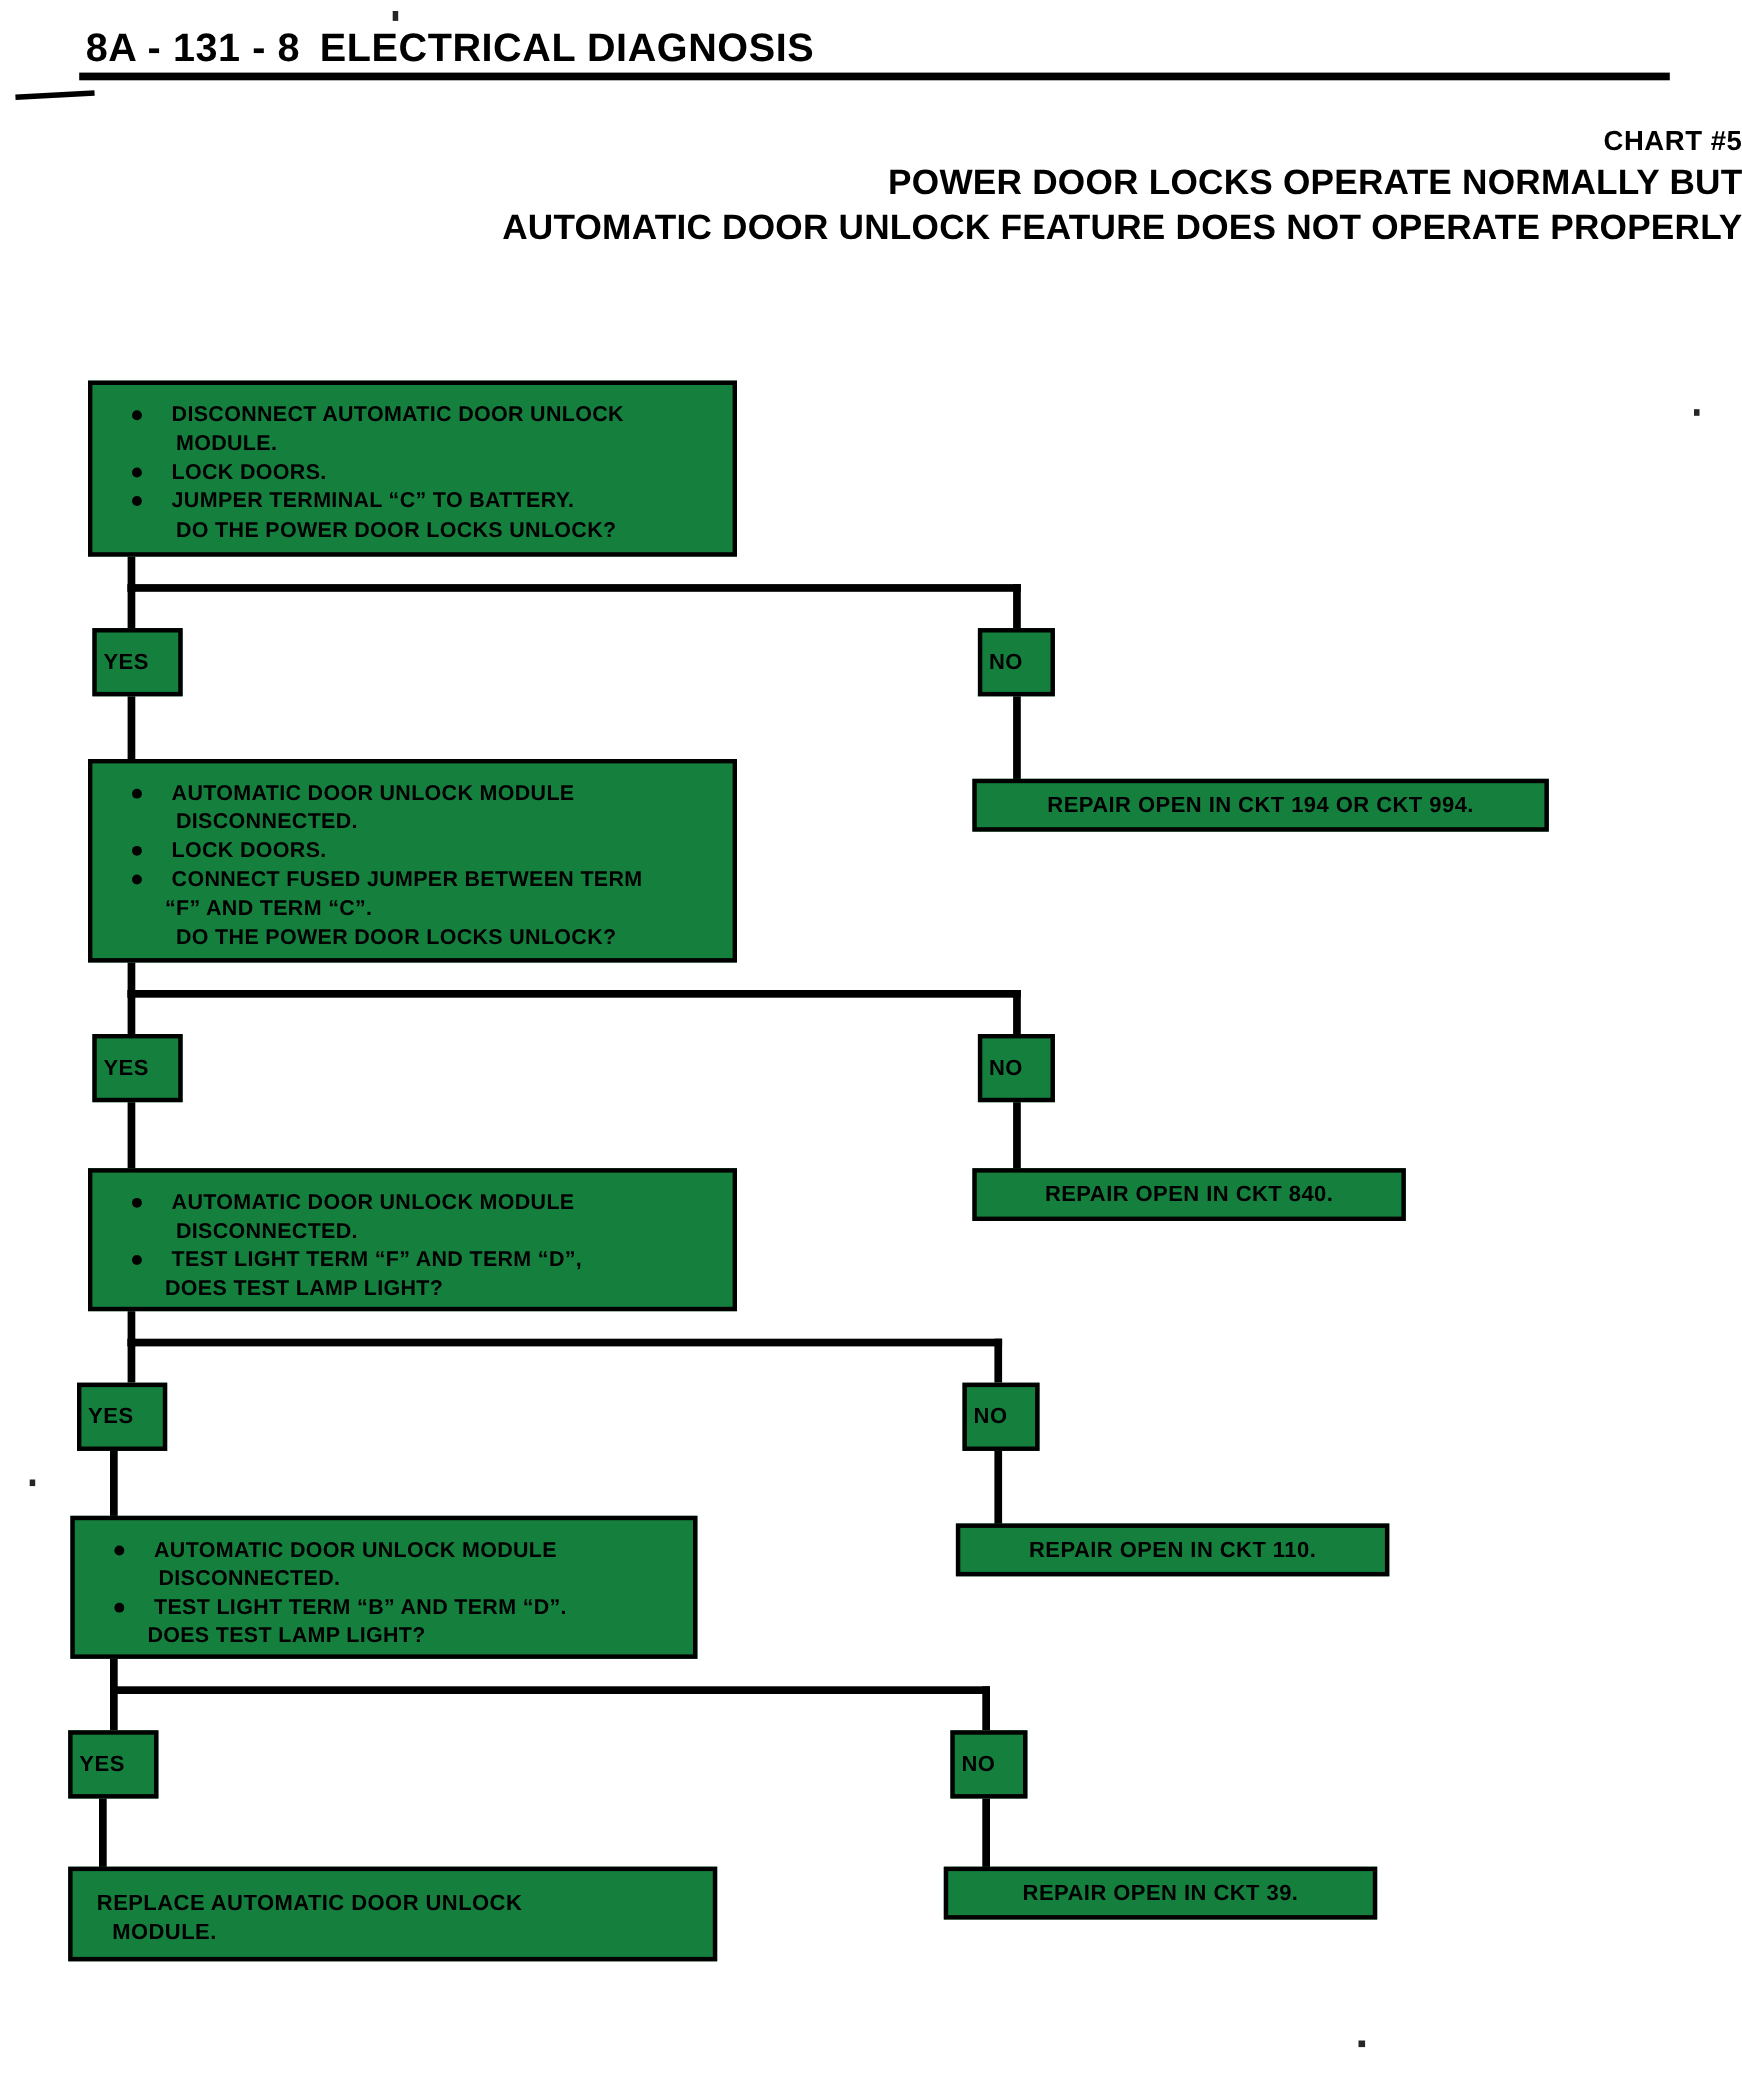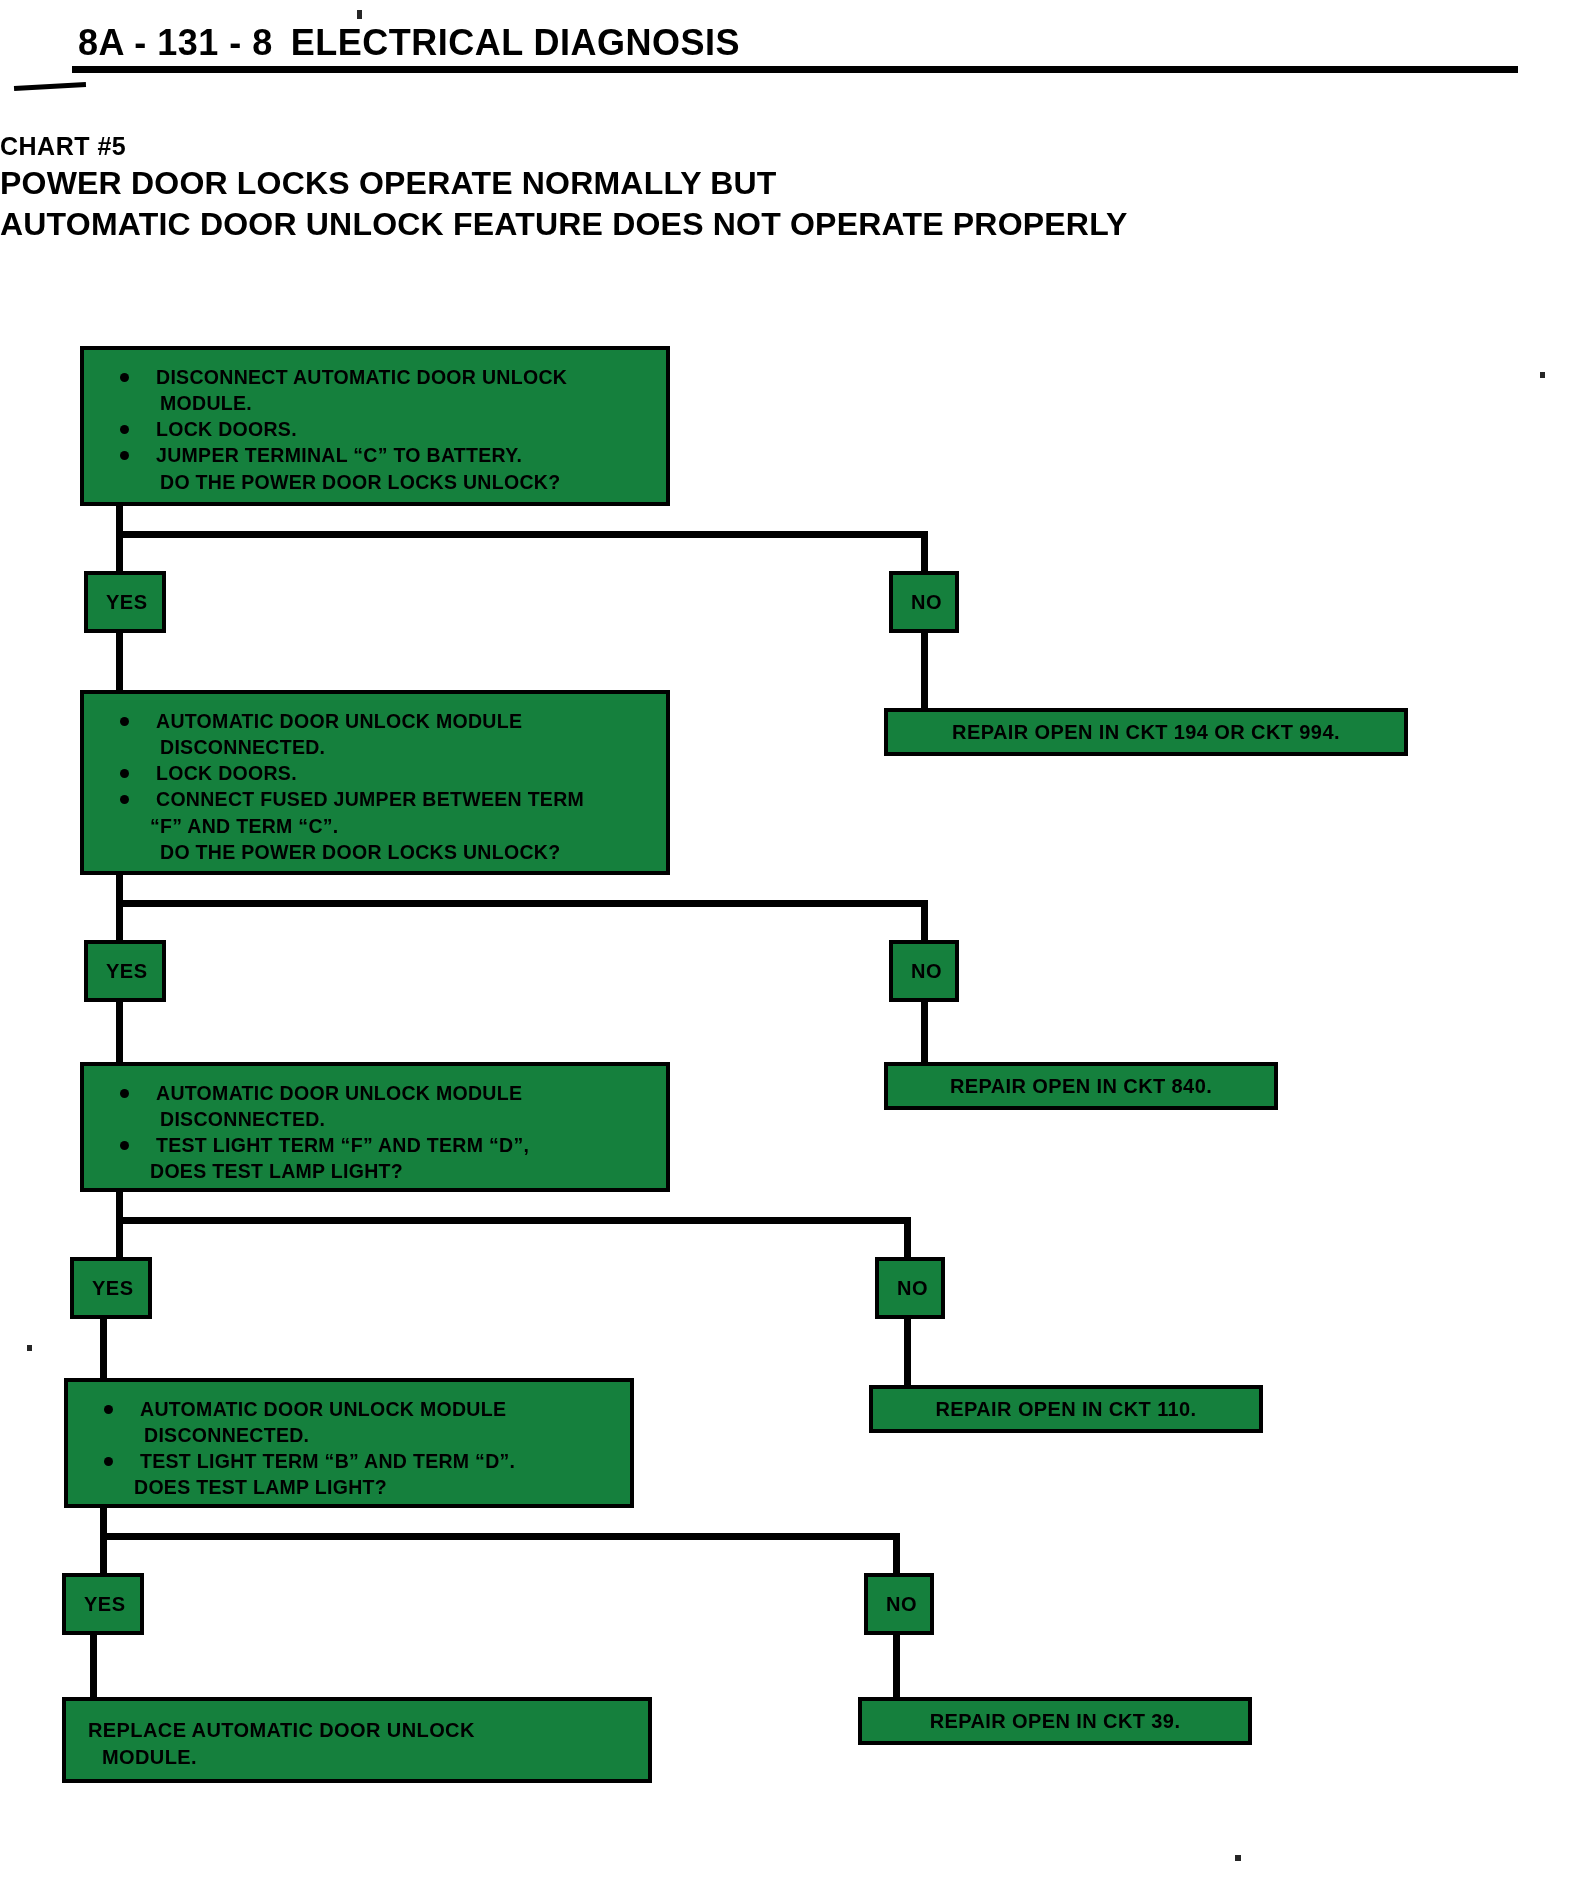--- a/index.html
+++ b/index.html
@@ -42,23 +42,23 @@
     width: 72px;
     height: 5px;
     background: #000;
     transform: rotate(-3deg);
   }
 
   
   #chart-title {
     position: absolute;
     left: 0;
-    top: 130px;
+    top: 112px;
     width: 1584px;
-    text-align: left;
+    text-align: right;
     line-height: 1.30;
   }
   #chart-title .t1 { font-size: 25px; font-weight: bold; letter-spacing: .5px; }
   #chart-title .t2,
   #chart-title .t3 { font-size: 32px; font-weight: bold; letter-spacing: .2px; }
 
   
   .node {
     position: absolute;
     background: #15803d;
@@ -87,21 +87,21 @@
 
   .yn-box {
     display: flex;
     align-items: center;
     justify-content: flex-start;
   }
   .yn-box .yn-label {
     font-size: 20px;
     font-weight: bold;
     letter-spacing: .5px;
-    padding-left: 18px;
+    padding-left: 6px;
   }
 
   .result-box {
     display: flex;
     align-items: center;
     justify-content: center;
   }
   .result-box .result-label {
     font-size: 20px;
     font-weight: bold;

